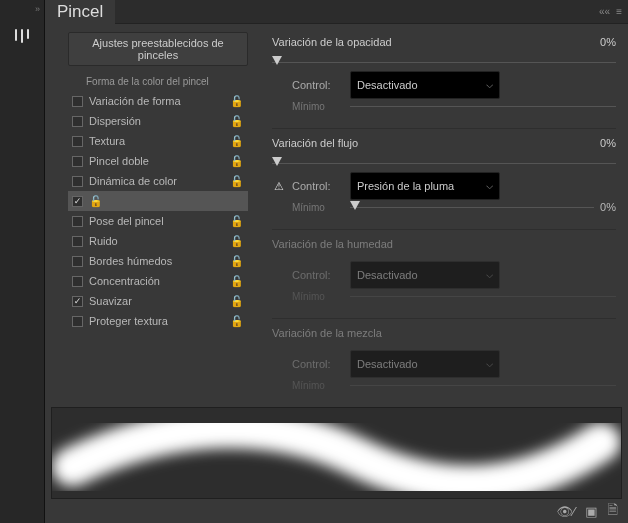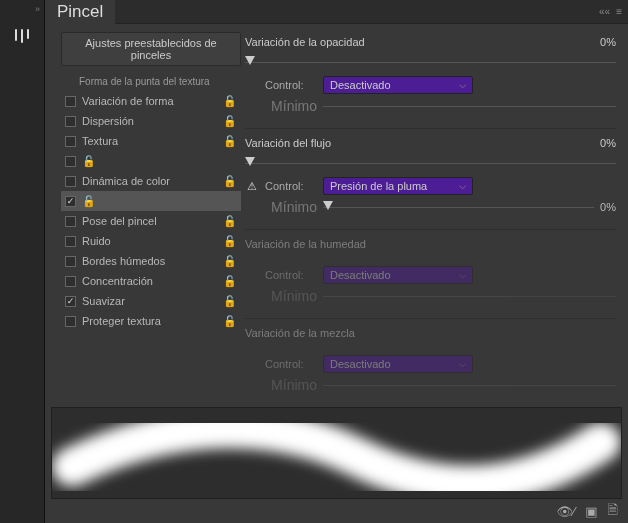--- a/index.html
+++ b/index.html
@@ -61,22 +61,22 @@
     margin-left: auto;
     display: flex;
     gap: 6px;
     padding-right: 6px;
     color: #888;
     font-size: 10px;
   }
   .panel-body {
     flex: 1;
     display: flex;
-    padding: 8px 6px 0 16px;
-    gap: 4px;
+    padding: 8px 6px 0 23px;
+    gap: 24px;
     overflow: hidden;
   }
   .sidebar {
     width: 180px;
     display: flex;
     flex-direction: column;
   }
   .presets-btn {
     background: #3f3f3f;
     border: 1px solid #2a2a2a;
@@ -173,44 +173,43 @@
   }
   .warn-icon {
     width: 14px;
     text-align: center;
     color: #ddd;
     font-size: 11px;
   }
   .warn-placeholder { width: 14px; }
   .select {
     flex: 1;
-    background: #4c1d95;
+    background: #000000;
     border: 1px solid #222;
     color: #ccc;
-    height: 18px;
+    height: 28px;
     display: flex;
     align-items: center;
     justify-content: space-between;
     padding: 0 6px;
     font-size: 11px;
     border-radius: 2px;
     max-width: 150px;
   }
   .select .chev { color: #888; font-size: 9px; }
   .min-row {
     display: flex;
     align-items: center;
     gap: 6px;
     height: 20px;
   }
   .min-row .min-label {
     width: 52px;
-    text-align: right;
     color: #777;
-    font-size: 14px;
+    font-size: 10px;
   }
   .min-row .mini-track {
     flex: 1;
     position: relative;
     height: 14px;
   }
   .min-row .mini-track .slider-line { top: 7px; }
   .inline-slider {
     flex: 1;
     position: relative;
@@ -261,39 +260,40 @@
     <div class="tab">Pincel</div>
     <div class="tab-bar-right">
       <span>««</span>
       <span>≡</span>
     </div>
   </div>
 
   <div class="panel-body">
     <div class="sidebar">
       <div class="presets-btn">Ajustes preestablecidos de pinceles</div>
-      <div class="section-label">Forma de la punta del textura</div>
+      <div class="section-label">Forma de la color del pincel</div>
       <div id="options-list">
           <div class="option-row">
             <div class="checkbox"></div>
             <span class="opt-label">Variación de forma</span>
             <span class="lock-icon">🔓</span>
           </div>
           <div class="option-row">
             <div class="checkbox"></div>
             <span class="opt-label">Dispersión</span>
             <span class="lock-icon">🔓</span>
           </div>
           <div class="option-row">
             <div class="checkbox"></div>
             <span class="opt-label">Textura</span>
             <span class="lock-icon">🔓</span>
           </div>
           <div class="option-row">
             <div class="checkbox"></div>
+            <span class="opt-label">Pincel doble</span>
             <span class="lock-icon">🔓</span>
           </div>
           <div class="option-row">
             <div class="checkbox"></div>
             <span class="opt-label">Dinámica de color</span>
             <span class="lock-icon">🔓</span>
           </div>
           <div class="option-row selected">
             <div class="checkbox checked"></div>
             <span class="lock-icon">🔓</span>

